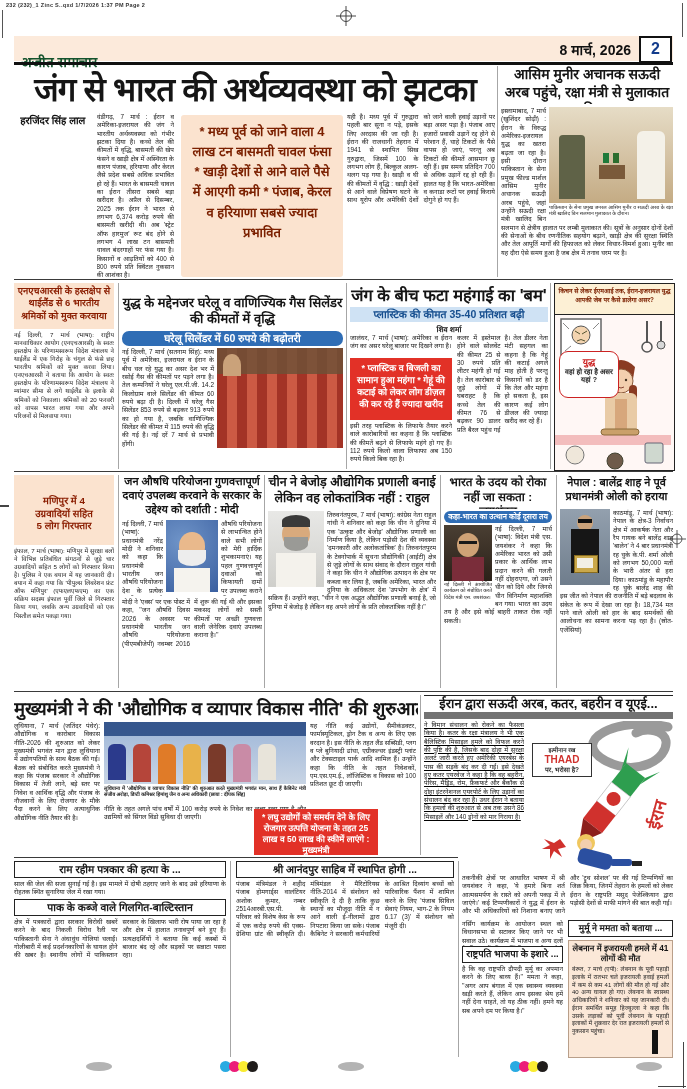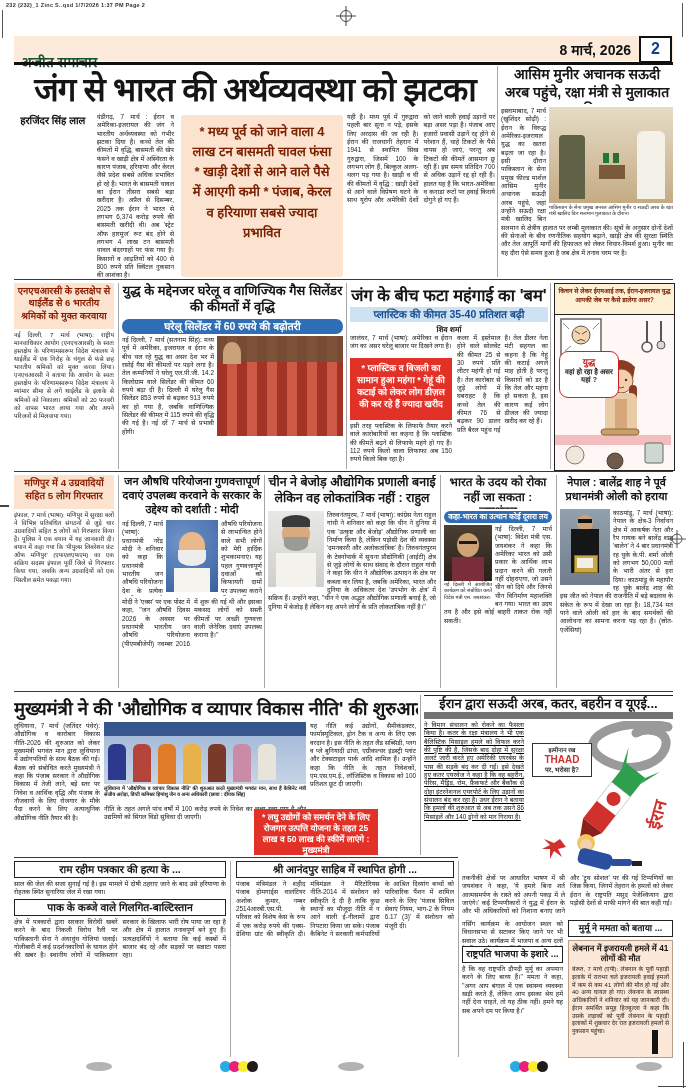--- a/index.html
+++ b/index.html
@@ -83,21 +83,21 @@
 
   <div class="hr" style="left:14px;top:279px;width:659px;"></div>
 
   <div class="abs" style="left:14px;top:283px;width:100px;height:186px;overflow:hidden;">
     <div class="maroonbox" style="font-size:9.5px;line-height:1.3;padding:2px;height:42px;">एनएचआरसी के हस्तक्षेप से थाईलैंड से 6 भारतीय श्रमिकों को मुक्त करवाया</div>
     <div class="bt" style="font-size:6.2px;height:136px;margin-top:2px;">नई दिल्ली, 7 मार्च (भाषा): राष्ट्रीय मानवाधिकार आयोग (एनएचआरसी) के स्वतः हस्तक्षेप के परिणामस्वरूप विदेश मंत्रालय ने थाईलैंड में एक गिरोह के चंगुल से फंसे छह भारतीय श्रमिकों को मुक्त करवा लिया। एनएचआरसी ने बताया कि आयोग के स्वतः हस्तक्षेप के परिणामस्वरूप विदेश मंत्रालय ने म्यांमार सीमा से लगे थाईलैंड के इलाके से श्रमिकों को निकाला। श्रमिकों को 20 फरवरी को वापस भारत लाया गया और अपने परिजनों से मिलवाया गया।</div>
   </div>
 
   <div class="vd" style="left:118px;top:283px;height:186px;"></div>
 
-  <div class="abs" style="left:122px;top:283px;width:221px;height:186px;overflow:hidden;">
+  <div class="abs" style="left:122px;top:295px;width:221px;height:186px;overflow:hidden;">
     <div class="hl" style="font-size:13px;line-height:1.25;height:34px;">युद्ध के मद्देनजर घरेलू व वाणिज्यिक गैस सिलेंडर की कीमतों में वृद्धि</div>
     <div class="bluebar" style="font-size:10.5px;height:15px;line-height:15px;margin:2px 0;">घरेलू सिलेंडर में 60 रुपये की बढ़ोतरी</div>
     <div class="bt" style="height:130px;">
       <div class="ph" style="float:right;width:126px;height:100px;margin:0 0 2px 3px;
            background:repeating-linear-gradient(90deg,#a33326 0 10px,#cc5a44 10px 20px);">
         <div class="abs" style="left:0;top:0;width:126px;height:26px;background:#6f5137;opacity:.85;"></div>
         <div class="abs" style="left:6px;top:6px;width:18px;height:22px;background:#caa27a;border-radius:50% 50% 0 0;"></div>
       </div>
       <span>नई दिल्ली, 7 मार्च (सतनाम सिंह): मध्य पूर्व में अमेरिका, इजरायल व ईरान के बीच चल रहे युद्ध का असर देश भर में रसोई गैस की कीमतों पर पड़ने लगा है। तेल कम्पनियों ने घरेलू एल.पी.जी. 14.2 किलोग्राम वाले सिलेंडर की कीमत 60 रुपये बढ़ा दी है। दिल्ली में घरेलू गैस सिलेंडर 853 रुपये से बढ़कर 913 रुपये का हो गया है, जबकि वाणिज्यिक सिलेंडर की कीमत में 115 रुपये की वृद्धि की गई है। नई दरें 7 मार्च से प्रभावी होंगी।</span>
     </div>
@@ -152,21 +152,21 @@
            border-radius:9px;text-align:center;padding-top:3px;">
         <span style="display:block;font-size:9px;font-weight:800;color:#cc2222;">युद्ध</span>
         <span style="display:block;font-size:7px;font-weight:700;color:#222;line-height:1.2;">वहां हो रहा है असर यहां ?</span>
       </div>
     </div>
   </div>
 
   <div class="hr" style="left:14px;top:471px;width:659px;"></div>
 
   <div class="abs" style="left:14px;top:475px;width:100px;height:213px;overflow:hidden;">
-    <div class="maroonbox" style="font-size:9.8px;line-height:1.3;padding:2px;height:30px;">मणिपुर में 4 उग्रवादियों सहित 5 लोग गिरफ्तार</div>
+    <div class="maroonbox" style="font-size:9.8px;line-height:1.3;padding:20px;height:30px;">मणिपुर में 4 उग्रवादियों सहित 5 लोग गिरफ्तार</div>
     <div class="bt" style="font-size:6.2px;height:176px;margin-top:2px;">इंफाल, 7 मार्च (भाषा): मणिपुर में सुरक्षा बलों ने विभिन्न प्रतिबंधित संगठनों से जुड़े चार उग्रवादियों सहित 5 लोगों को गिरफ्तार किया है। पुलिस ने एक बयान में यह जानकारी दी। बयान में कहा गया कि 'पीपुल्स लिबरेशन फ्रंट ऑफ मणिपुर' (एफएलएफएम) का एक सक्रिय सदस्य इंफाल पूर्वी जिले से गिरफ्तार किया गया, जबकि अन्य उग्रवादियों को एक पिस्तौल समेत पकड़ा गया।</div>
   </div>
 
   <div class="vd" style="left:118px;top:475px;height:213px;"></div>
 
   <div class="abs" style="left:122px;top:475px;width:140px;height:213px;overflow:hidden;">
     <div class="hl" style="font-size:11px;line-height:1.25;height:43px;">जन औषधि परियोजना गुणवत्तापूर्ण दवाएं उपलब्ध करवाने के सरकार के उद्देश्य को दर्शाती : मोदी</div>
     <div style="display:flex;gap:3px;height:76px;margin-top:2px;">
       <div class="bt" style="width:41px;">नई दिल्ली, 7 मार्च (भाषा): प्रधानमंत्री नरेंद्र मोदी ने शनिवार को कहा कि प्रधानमंत्री भारतीय जन औषधि परियोजना देश के प्रत्येक नागरिक को किफायती दामों पर गुणवत्तापूर्ण दवाएं उपलब्ध</div>
       <div class="ph" style="width:52px;height:72px;background:radial-gradient(circle at 30% 30%, #6f94c8, #3a5fa0);">

